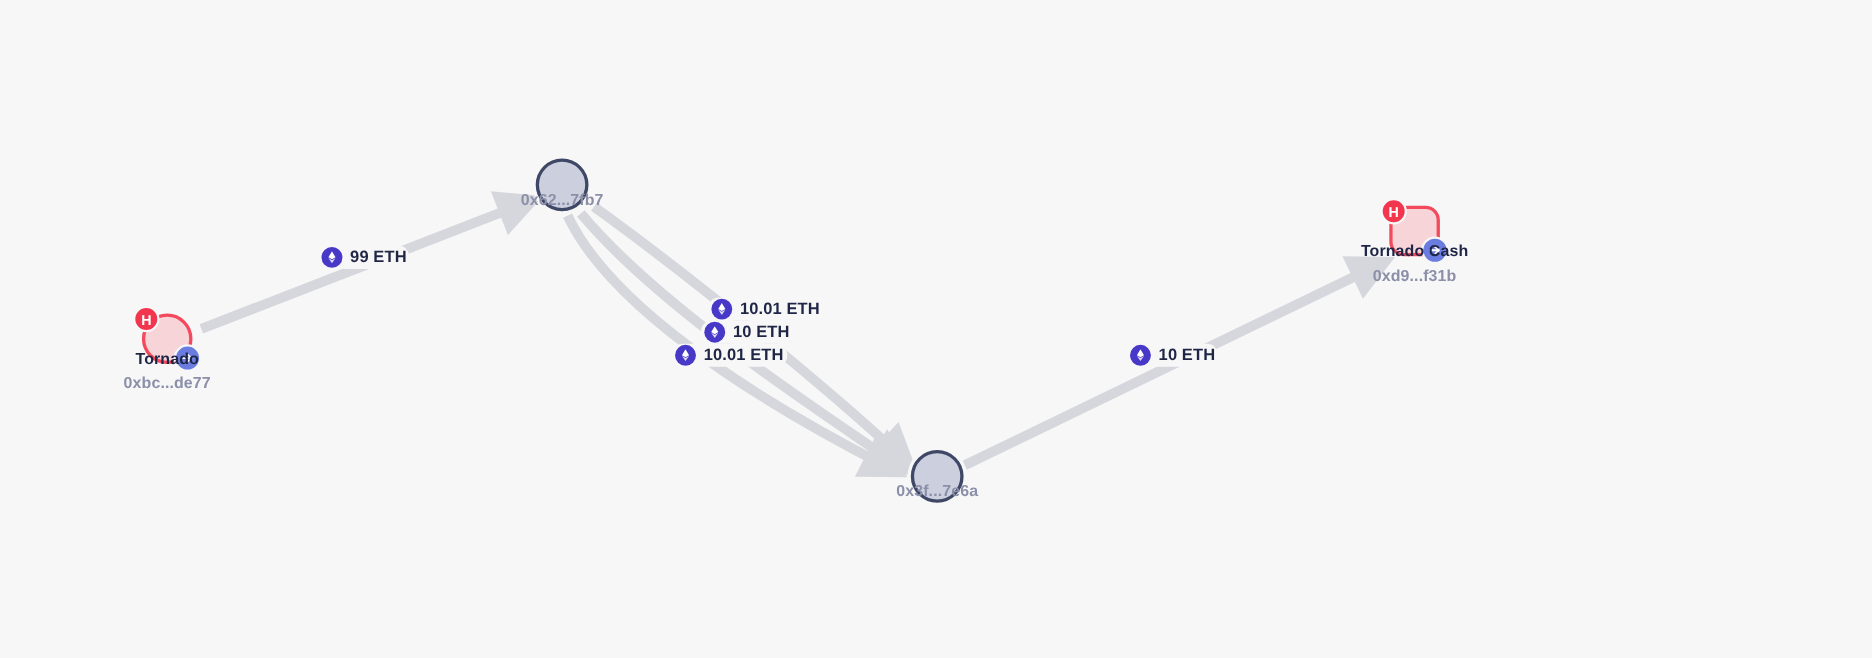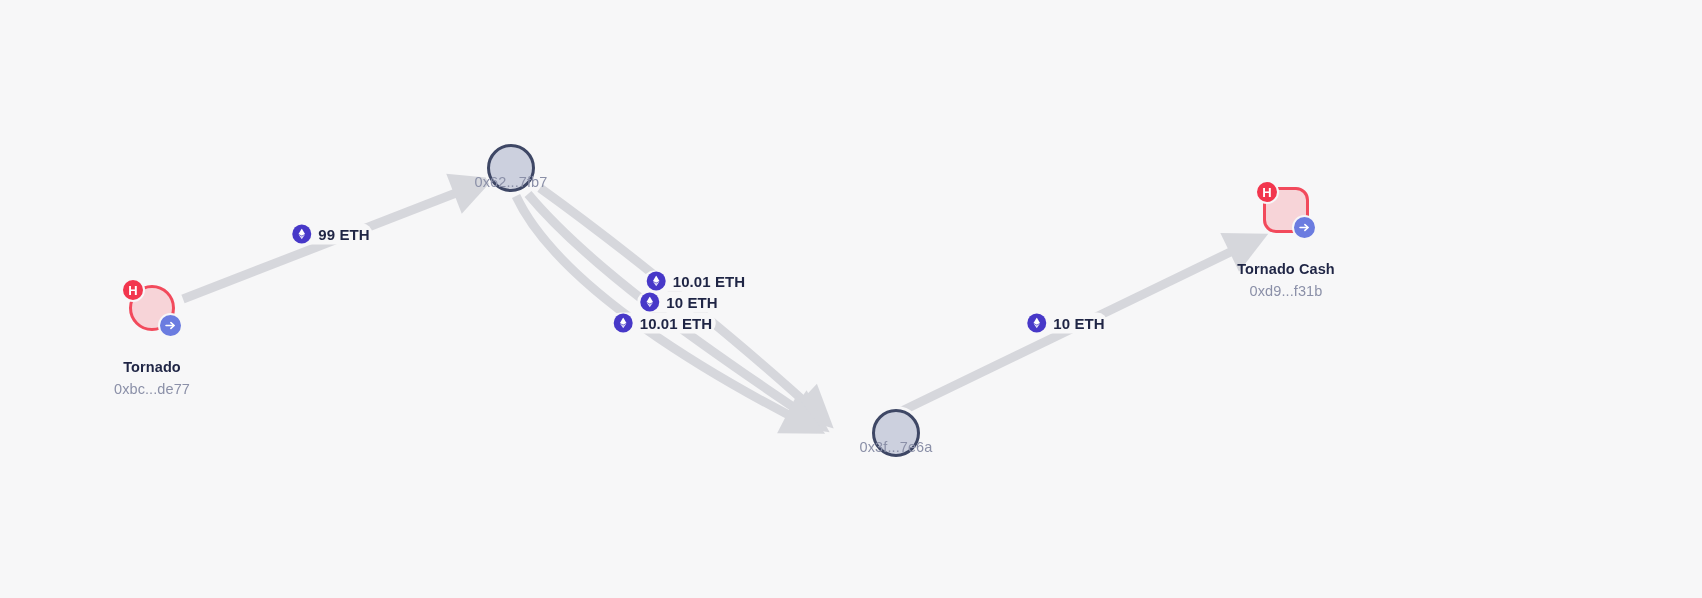--- a/index.html
+++ b/index.html
@@ -100,25 +100,25 @@
     text-align: center;
   }
   .node-name {
     font-size: 14.5px;
     font-weight: bold;
     color: #1f2545;
     letter-spacing: 0.1px;
   }
   .node-address {
     font-size: 14.5px;
-    font-weight: normal;
+    font-weight: bold;
     color: #8b90a8;
     letter-spacing: 0.1px;
   }
-  .node-flagged .node-label { top: 34px; margin-top: 40px; }
+  .node-flagged .node-label { top: 34px; }
   .node-flagged .node-address { margin-top: 6px; }
   .node-neutral .node-label { top: 30px; }
 
   
   .edge-chip {
     position: absolute;
     transform: translate(-50%, -50%);
     display: flex;
     align-items: center;
     gap: 7px;
@@ -185,21 +185,21 @@
     </div>
   </div>
 
   <div class="node node-neutral" style="left:511px; top:168px;">
     <div class="node-shape"></div>
     <div class="node-label">
       <div class="node-address">0x62...7fb7</div>
     </div>
   </div>
 
-  <div class="node node-neutral" style="left:896px; top:433px;">
+  <div class="node node-neutral" style="left:852px; top:433px;">
     <div class="node-shape"></div>
     <div class="node-label">
       <div class="node-address">0x3f...7e6a</div>
     </div>
   </div>
 
   <div class="node node-flagged shape-square" style="left:1286px; top:210px;">
     <div class="node-shape">
       <span class="badge badge-hazard">H</span>
       <span class="badge badge-direction">

